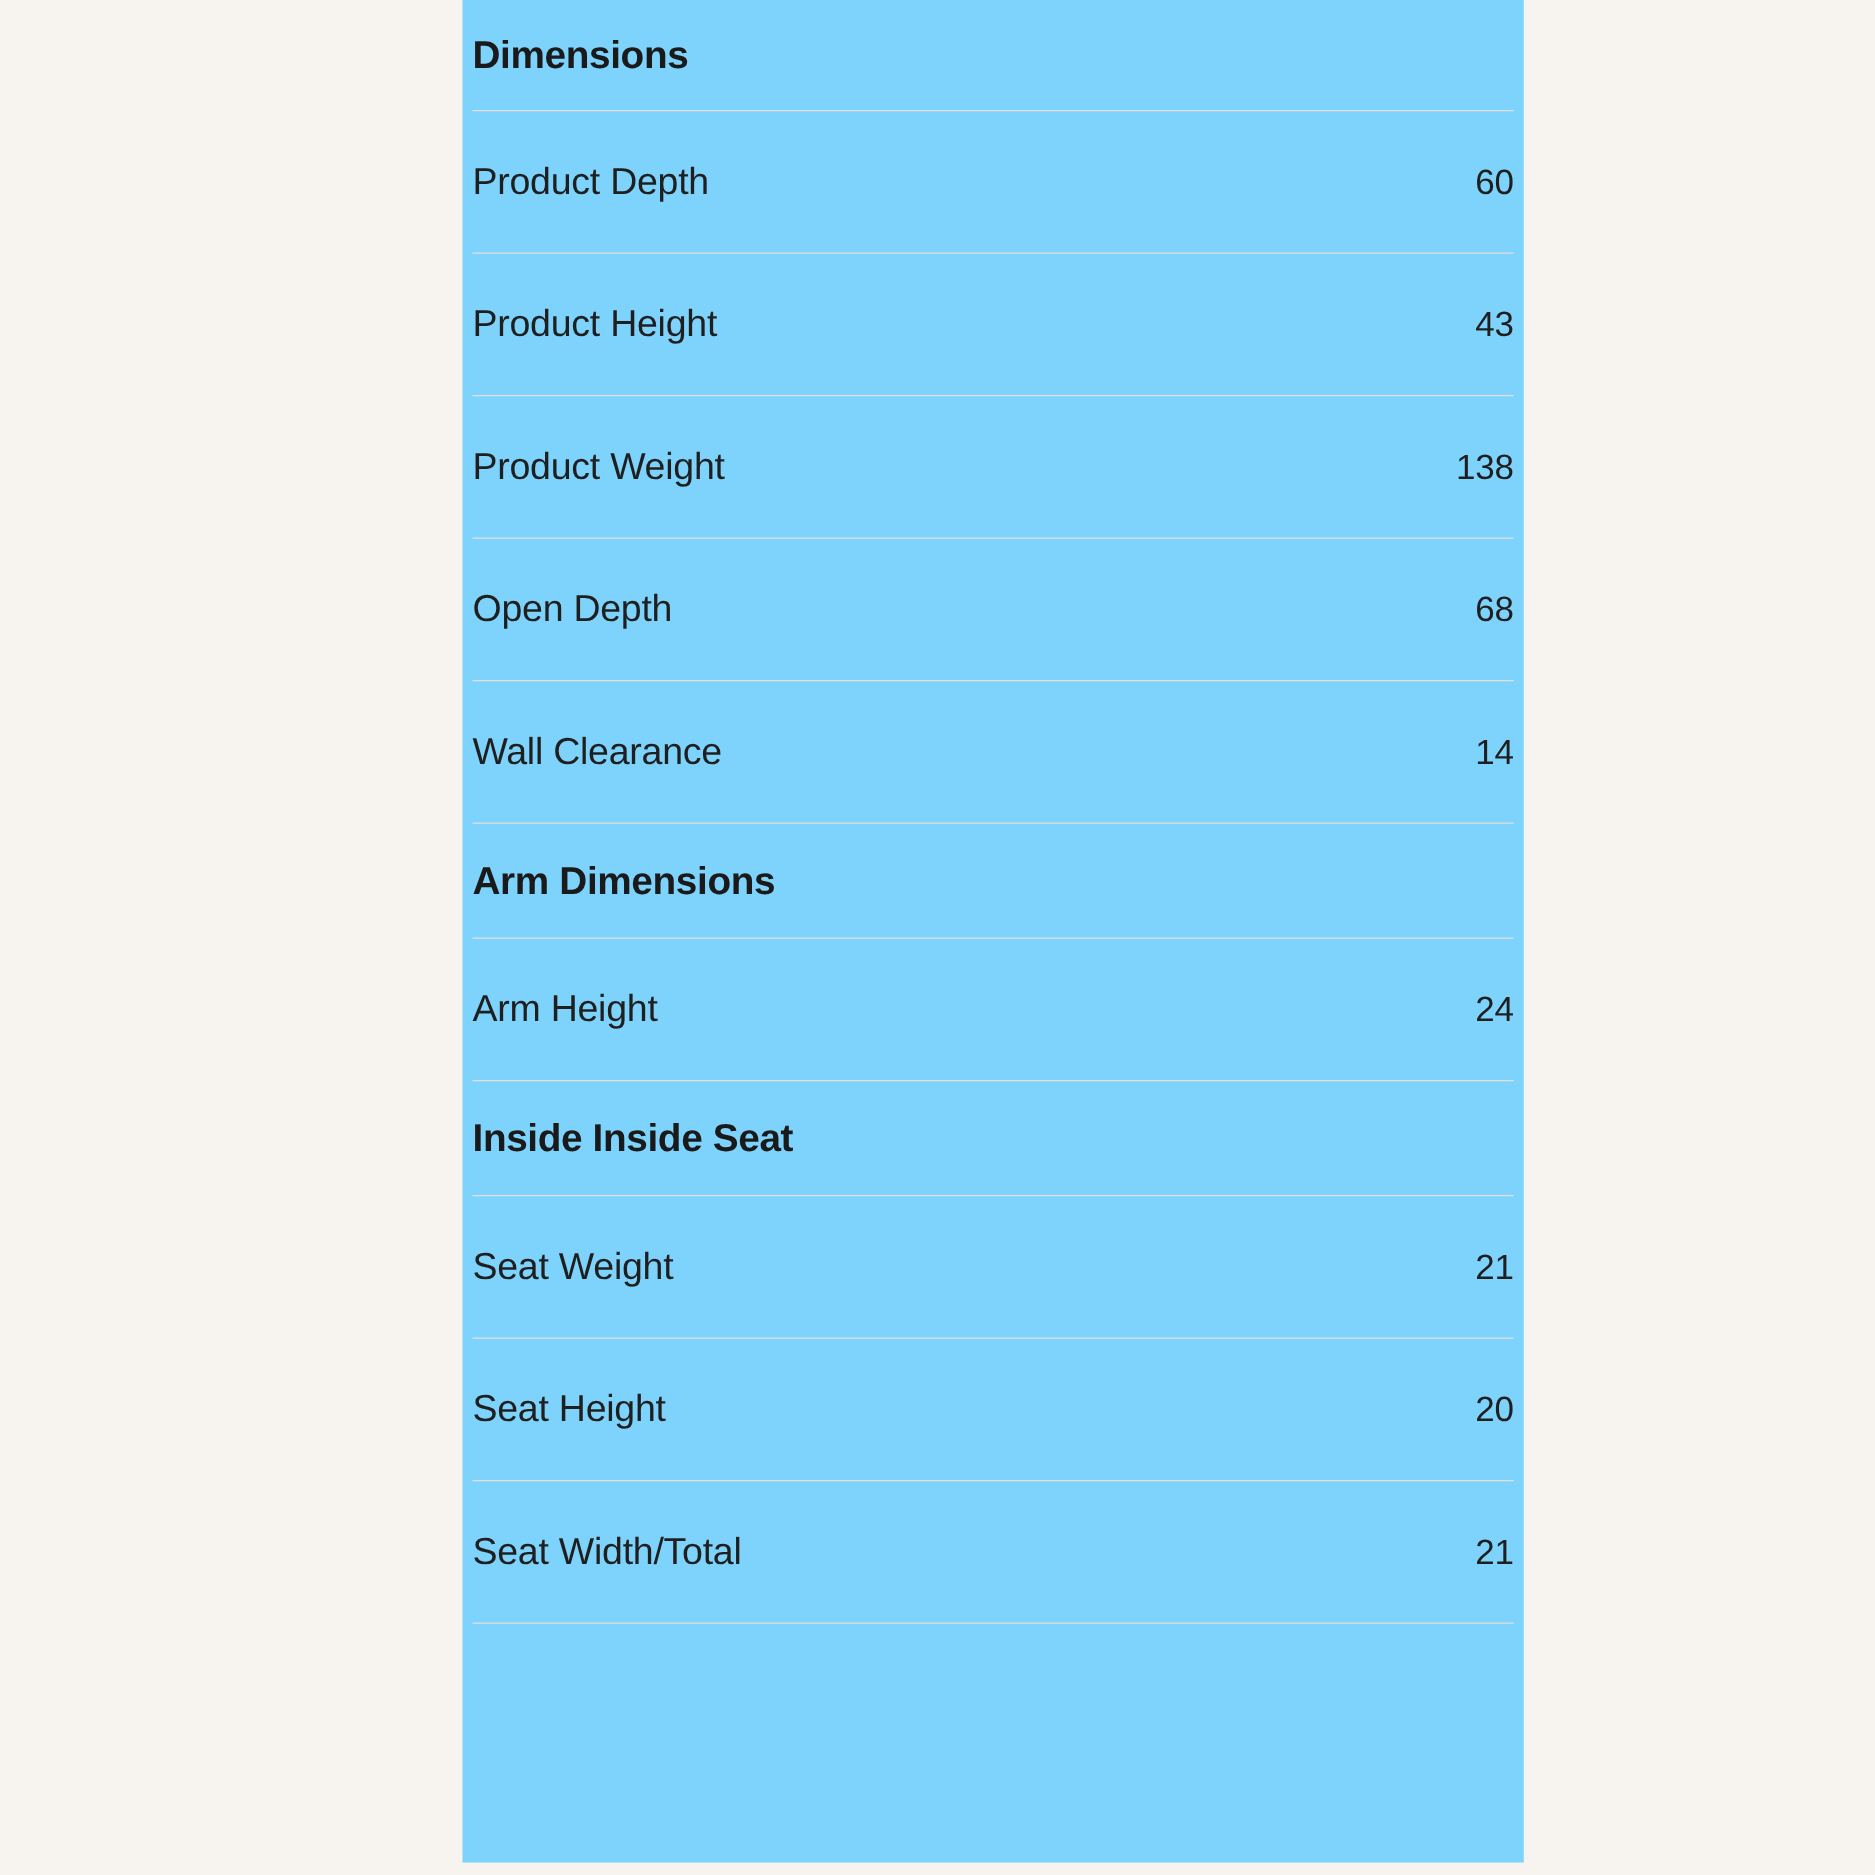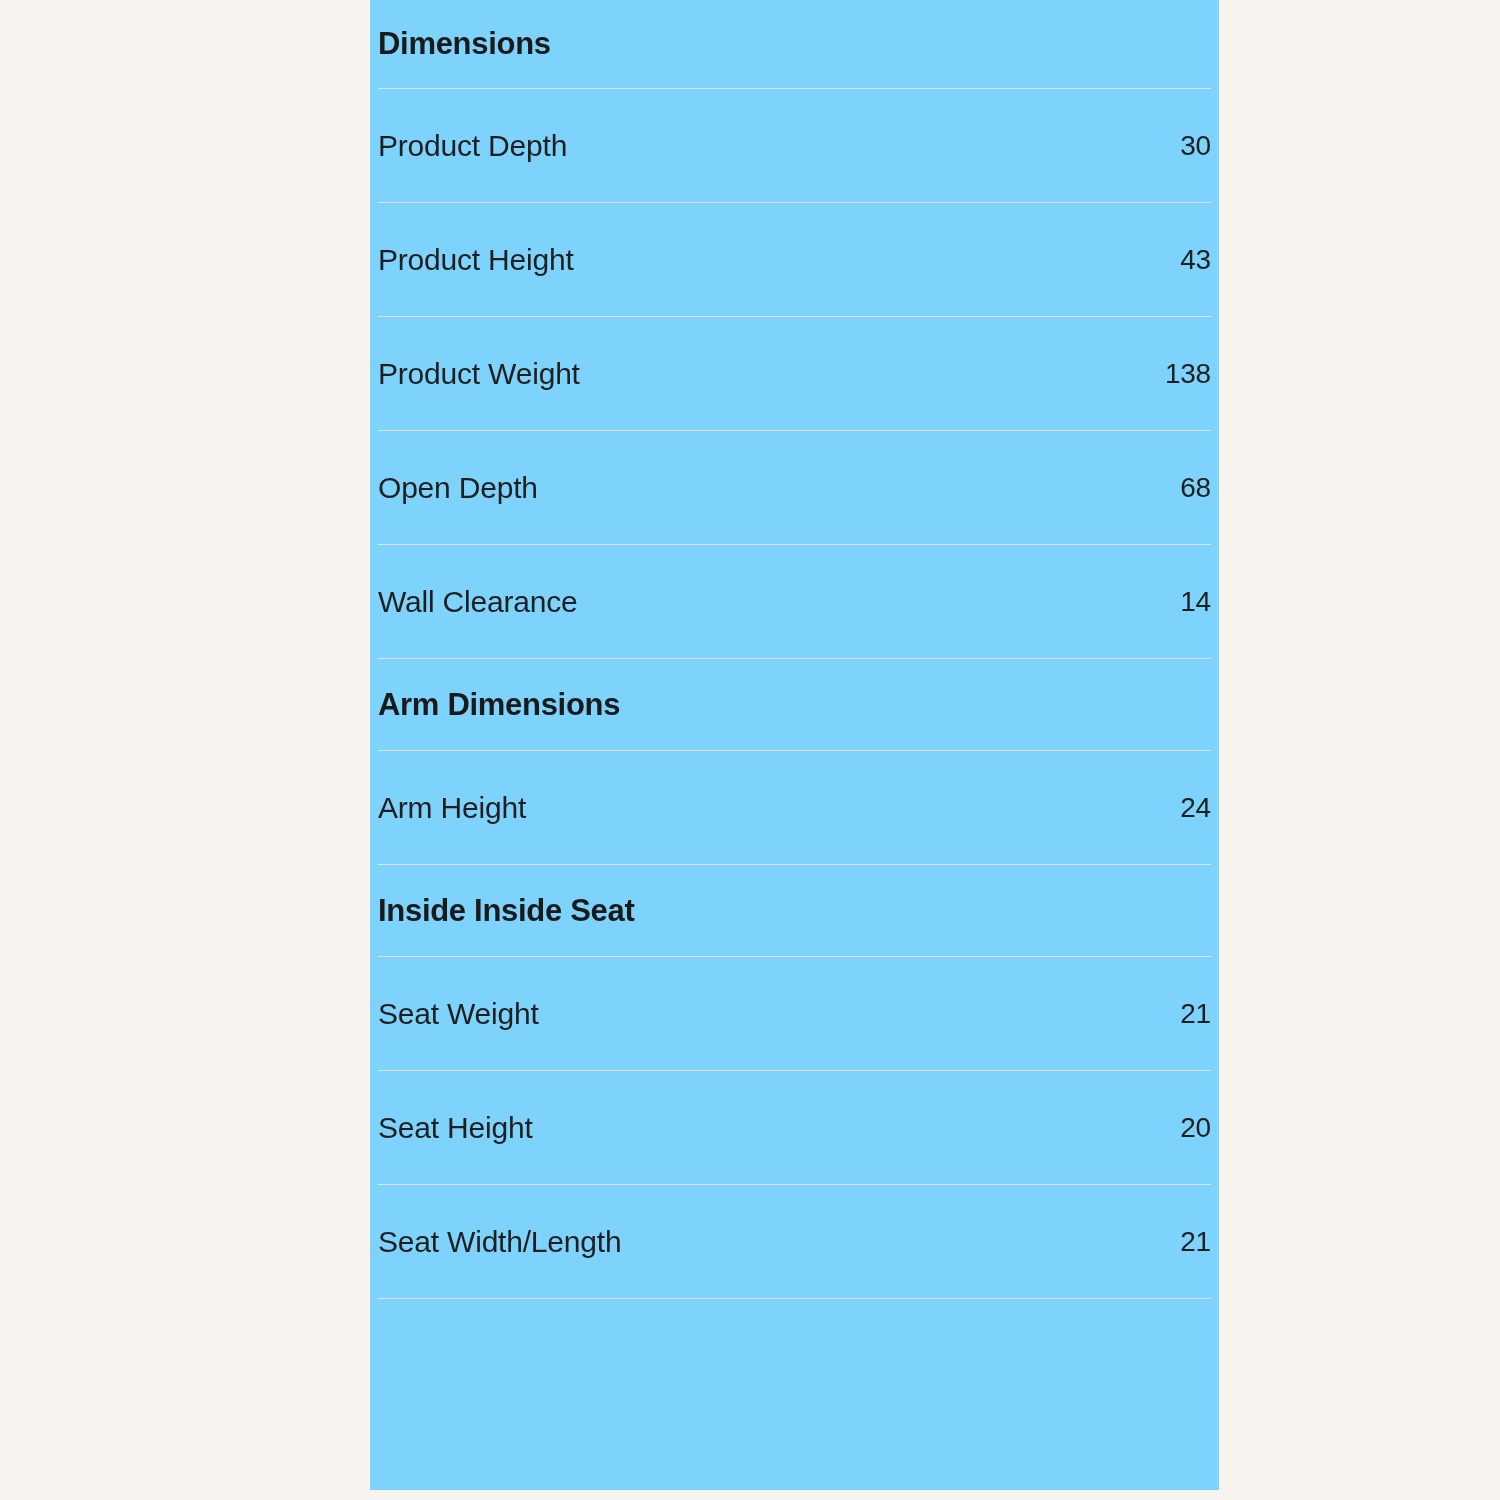--- a/index.html
+++ b/index.html
@@ -81,21 +81,21 @@
 <body>
 
 <div class="page">
   <div class="card">
     <div class="spec-list">
 
       <div class="section-title first">Dimensions</div>
 
       <div class="row">
         <span class="label">Product Depth</span>
-        <span class="value">30</span>
+        <span class="value">60</span>
       </div>
       <div class="row">
         <span class="label">Product Height</span>
         <span class="value">43</span>
       </div>
       <div class="row">
         <span class="label">Product Weight</span>
         <span class="value">138</span>
       </div>
       <div class="row">
@@ -118,20 +118,20 @@
 
       <div class="row">
         <span class="label">Seat Weight</span>
         <span class="value">21</span>
       </div>
       <div class="row">
         <span class="label">Seat Height</span>
         <span class="value">20</span>
       </div>
       <div class="row">
-        <span class="label">Seat Width/Length</span>
+        <span class="label">Seat Width/Total</span>
         <span class="value">21</span>
       </div>
 
       <div class="bottom-rule"></div>
     </div>
   </div>
 </div>
 
 </body></html>

